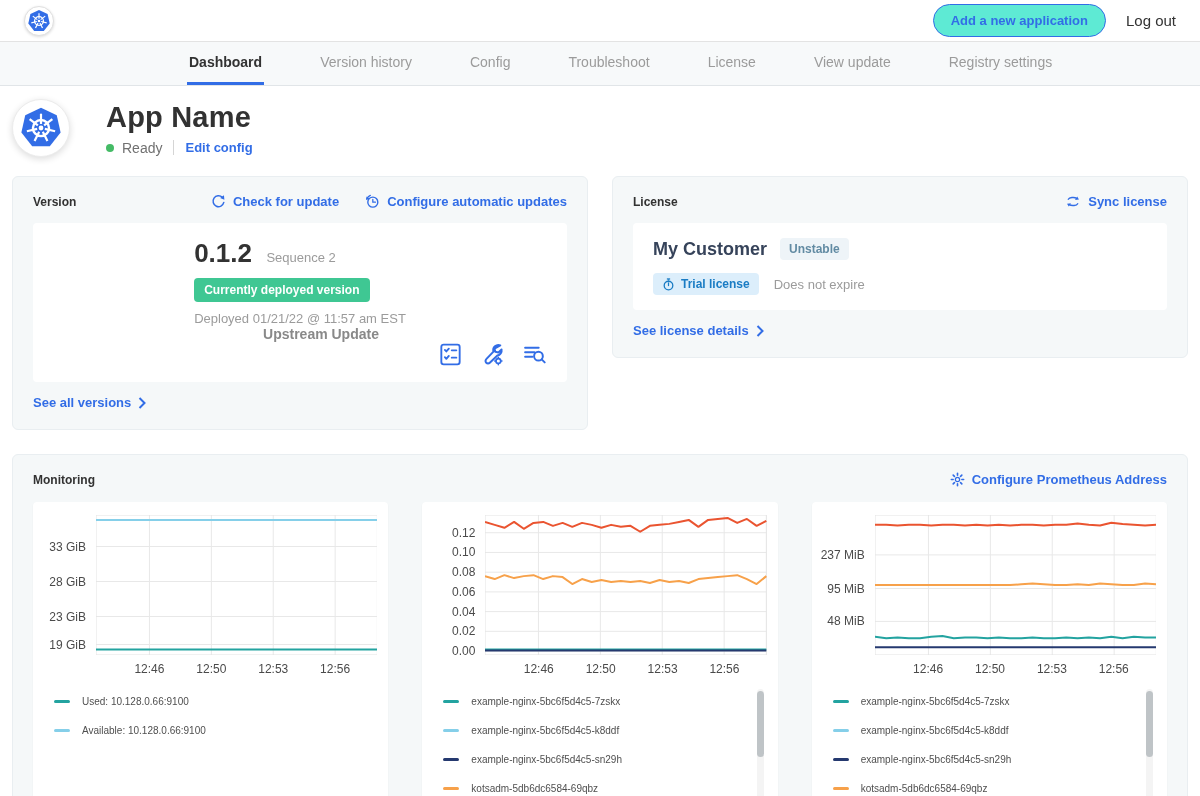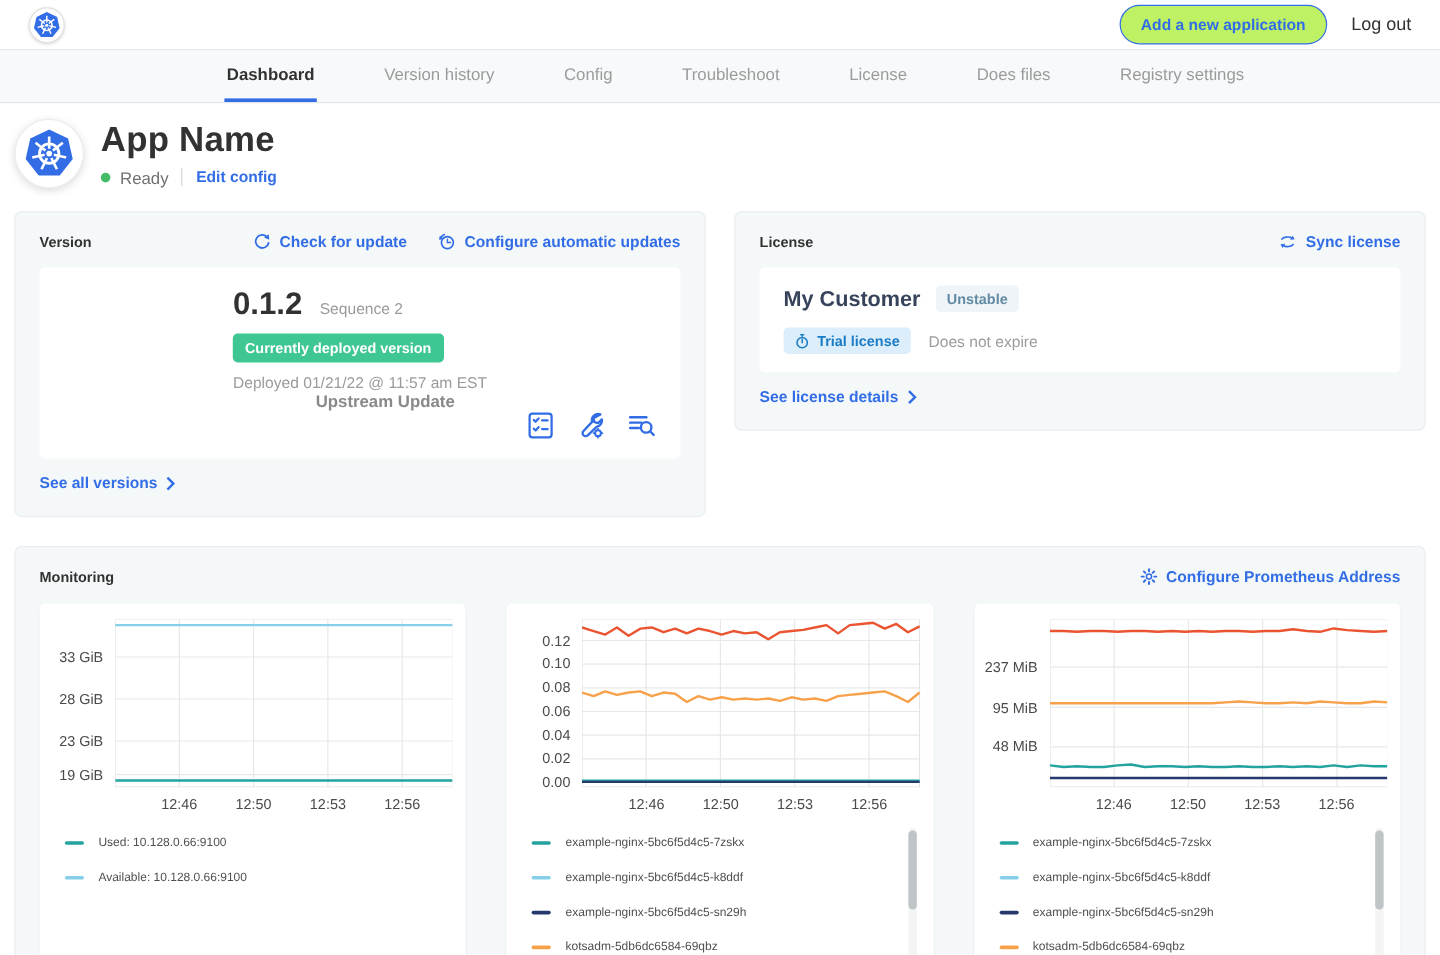--- a/index.html
+++ b/index.html
@@ -12,32 +12,32 @@
             border-bottom:1px solid #e3e3e3; padding:0 24px; }
   .logo-circle { width:30px; height:30px; border-radius:50%; background:#fff;
                  border:1px solid #e0e0e0; box-shadow:0 1px 3px rgba(0,0,0,.15);
                  display:flex; align-items:center; justify-content:center; align-self:center; margin-right:26px;}
   .topnav { display:flex; }
   .topnav .tab { display:flex; align-items:center; padding:0 13px; margin-right:12px;
                  font-size:14px; font-weight:bold; color:#4a4a4a;
                  border-bottom:3px solid transparent; cursor:pointer; }
   .topnav .tab.active { border-bottom-color:#326de6; color:#323232; }
   .topbar-right { margin-left:auto; display:flex; align-items:center; gap:20px; }
-  .add-app-btn { border:1px solid #326de6; color:#326de6; background:#bef264; cursor:pointer;
+  .add-app-btn { border:1px solid #326de6; color:#326de6; background:#5eead4; cursor:pointer;
                  border-radius:17px; padding:8px 17px; font-size:13px; font-weight:bold;
                  font-family:"Liberation Sans",sans-serif; }
   .logout { font-size:15px; color:#323232; cursor:pointer; }
   
   .subnav { display:flex; height:44px; background:#f7f9fa; border-bottom:1px solid #e1e5e8;
             padding-left:160px; }
   .subnav .tab { display:flex; align-items:center; padding:0 2px; margin:0 27px;
                  font-size:14px; color:#9b9b9b; border-bottom:3px solid transparent; cursor:pointer; }
   .subnav .tab.active { color:#323232; font-weight:bold; border-bottom-color:#326de6; }
   
-  .app-header { display:flex; align-items:center; gap:14px; padding:13px 24px 10px 12px; }
+  .app-header { display:flex; align-items:center; gap:36px; padding:13px 24px 10px 12px; }
   .app-logo { width:58px; height:58px; border-radius:50%; background:#fff; flex:none;
               border:1px solid #ececec; box-shadow:0 2px 7px rgba(0,0,0,.14);
               display:flex; align-items:center; justify-content:center; }
   .app-header h1 { font-size:29px; margin:0; letter-spacing:.2px; }
   .status-row { display:flex; align-items:center; gap:8px; margin-top:6px;
                 font-size:14px; color:#717171; }
   .dot { width:8px; height:8px; border-radius:50%; background:#44bb66; }
   .vdiv { width:1px; height:15px; background:#d5d5d5; margin:0 3px; }
   .link { color:#326de6; font-weight:bold; font-size:13px; text-decoration:none;
           cursor:pointer; display:inline-flex; align-items:center; gap:7px; }
@@ -116,21 +116,21 @@
     <span class="logout">Log out</span>
   </div>
 </div>
 
 <nav class="subnav" id="subnav">
     <div class="tab active">Dashboard</div>
     <div class="tab">Version history</div>
     <div class="tab">Config</div>
     <div class="tab">Troubleshoot</div>
     <div class="tab">License</div>
-    <div class="tab">Does files</div>
+    <div class="tab">View update</div>
     <div class="tab">Registry settings</div>
   </nav>
 
 <div class="app-header">
   <div class="app-logo">
     <svg width="44" height="44" viewBox="0 0 24 24">
       <polygon points="12,1 20.6,5.1 22.7,14.5 16.8,21.9 7.2,21.9 1.3,14.5 3.4,5.1" fill="#326de6"></polygon>
       <circle cx="12" cy="12" r="4.4" fill="none" stroke="#fff" stroke-width="1.3"></circle>
       <g stroke="#fff" stroke-width="1.2">
         <line x1="12" y1="9.8" x2="12" y2="4.2"></line>

